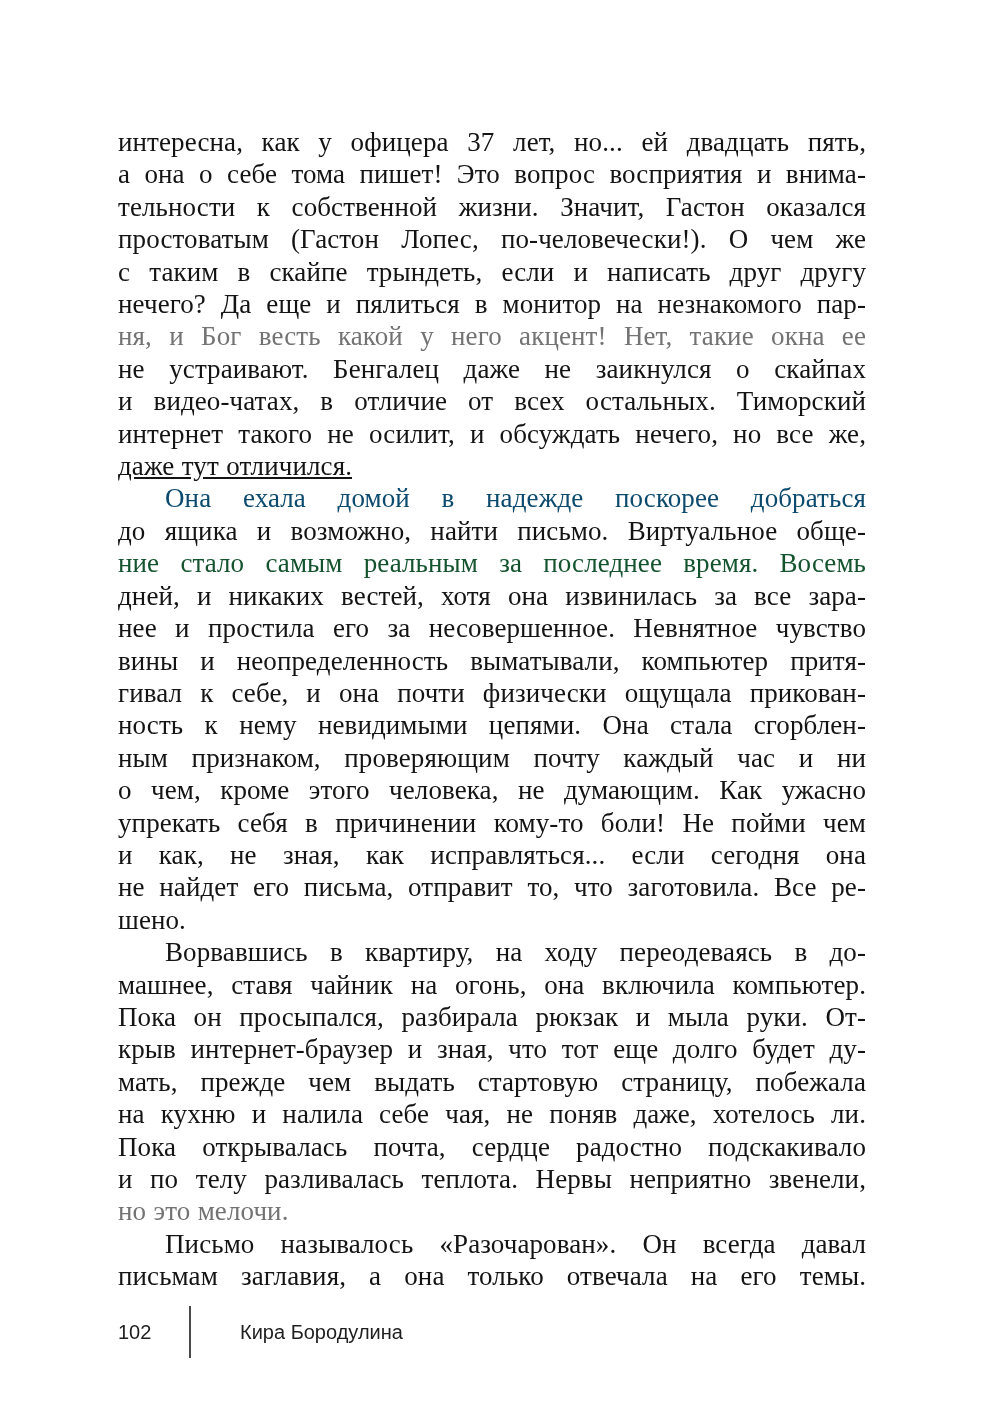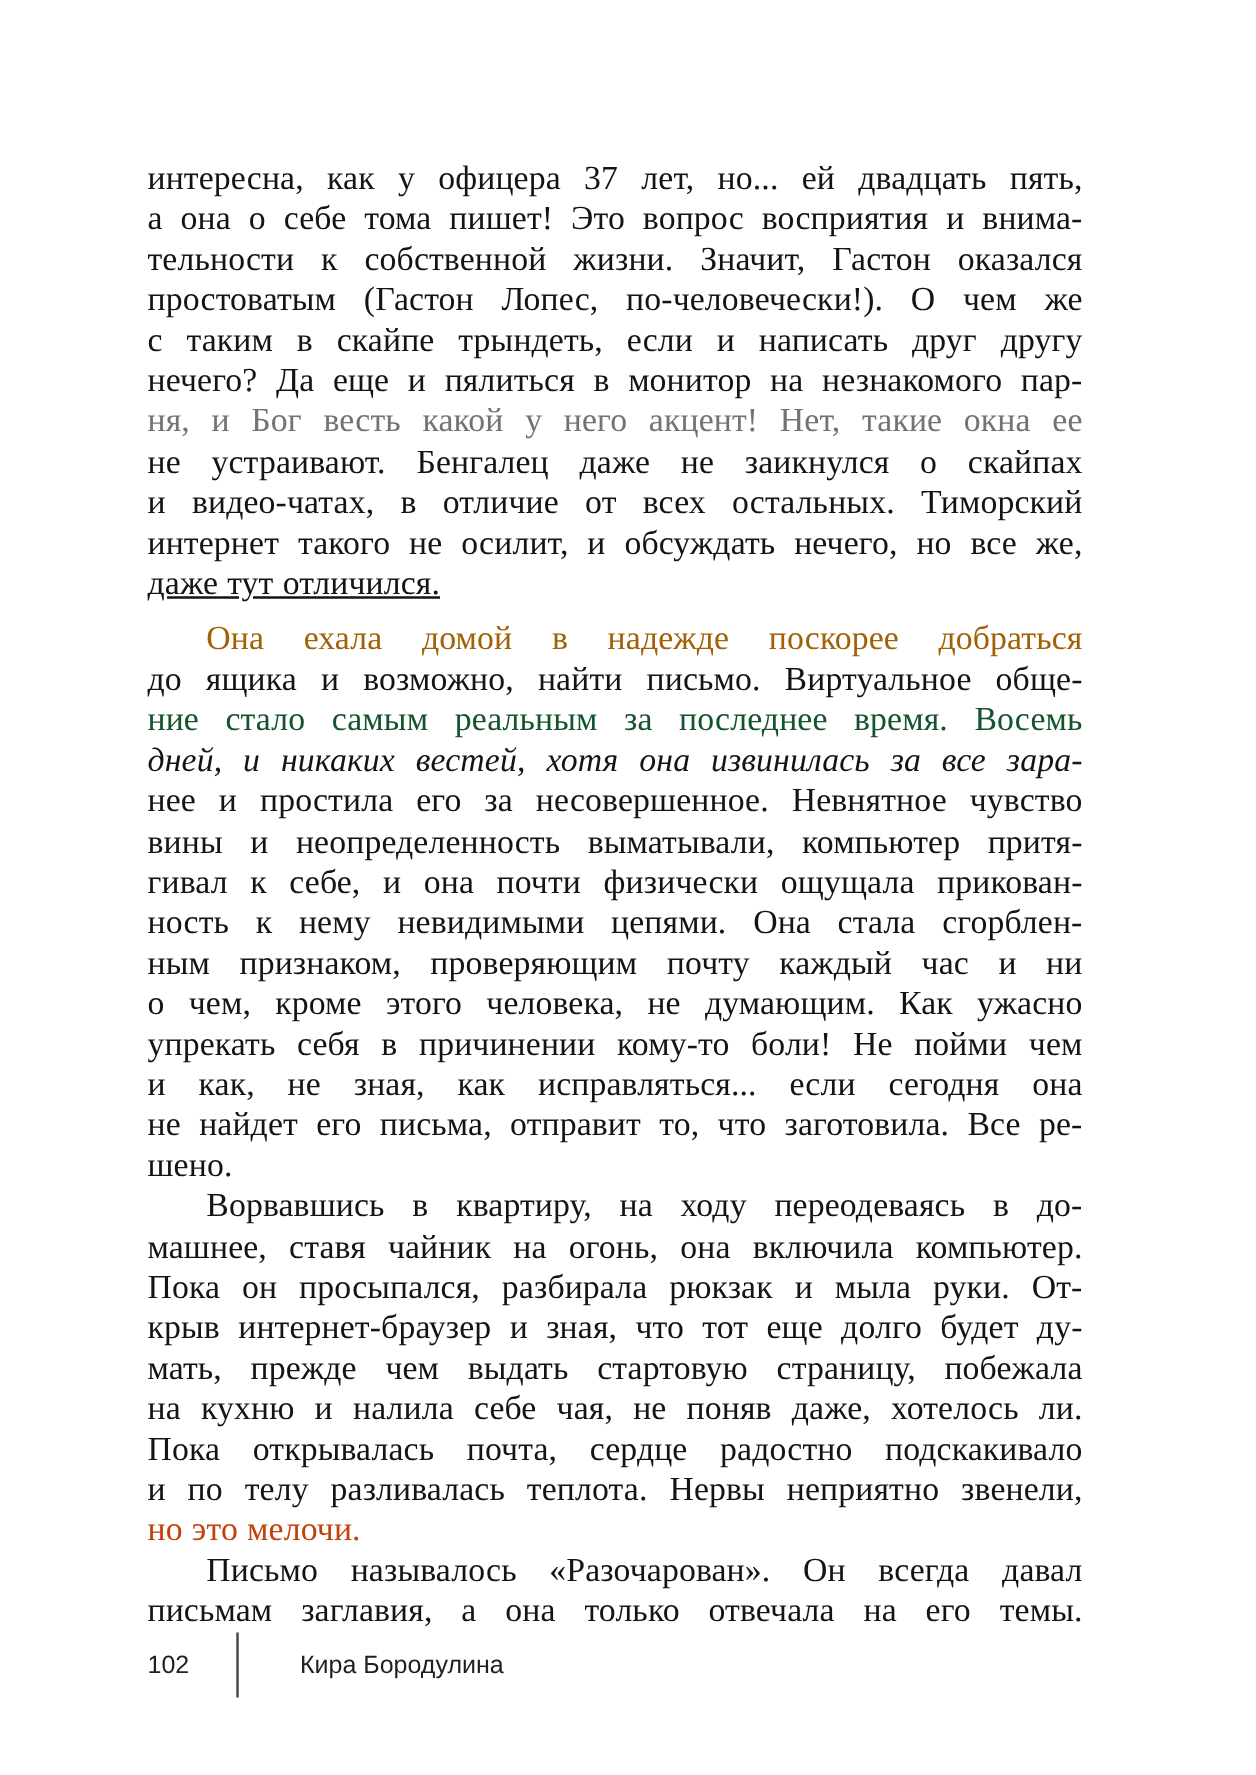--- a/index.html
+++ b/index.html
@@ -79,43 +79,43 @@
       <div class="line" style="color: rgb(20, 20, 20);">а она о себе тома пишет! Это вопрос восприятия и внима-</div>
       <div class="line" style="color: rgb(20, 20, 20);">тельности к собственной жизни. Значит, Гастон оказался</div>
       <div class="line" style="color: rgb(20, 20, 20);">простоватым (Гастон Лопес, по-человечески!). О чем же</div>
       <div class="line" style="color: rgb(20, 20, 20);">с таким в скайпе трындеть, если и написать друг другу</div>
       <div class="line" style="color: rgb(20, 20, 20);">нечего? Да еще и пялиться в монитор на незнакомого пар-</div>
       <div class="line" style="color: #737373;">ня, и Бог весть какой у него акцент! Нет, такие окна ее</div>
       <div class="line" style="color: rgb(20, 20, 20);">не устраивают. Бенгалец даже не заикнулся о скайпах</div>
       <div class="line" style="color: rgb(20, 20, 20);">и видео-чатах, в отличие от всех остальных. Тиморский</div>
       <div class="line" style="color: rgb(20, 20, 20);">интернет такого не осилит, и обсуждать нечего, но все же,</div>
       <div class="line last" style="color: rgb(20, 20, 20); text-decoration: underline;">даже тут отличился.</div>
-      <div class="line indent" style="color: #a16207; margin-top: 12px;">Она ехала домой в надежде поскорее добраться</div>
+      <div class="line indent" style="color: #0c4a6e;">Она ехала домой в надежде поскорее добраться</div>
       <div class="line" style="color: rgb(20, 20, 20);">до ящика и возможно, найти письмо. Виртуальное обще-</div>
       <div class="line" style="color: #14532d;">ние стало самым реальным за последнее время. Восемь</div>
-      <div class="line" style="color: rgb(20, 20, 20); font-style: italic;">дней, и никаких вестей, хотя она извинилась за все зара-</div>
+      <div class="line" style="color: rgb(20, 20, 20);">дней, и никаких вестей, хотя она извинилась за все зара-</div>
       <div class="line" style="color: rgb(20, 20, 20);">нее и простила его за несовершенное. Невнятное чувство</div>
       <div class="line" style="color: rgb(20, 20, 20);">вины и неопределенность выматывали, компьютер притя-</div>
       <div class="line" style="color: rgb(20, 20, 20);">гивал к себе, и она почти физически ощущала прикован-</div>
       <div class="line" style="color: rgb(20, 20, 20);">ность к нему невидимыми цепями. Она стала сгорблен-</div>
       <div class="line" style="color: rgb(20, 20, 20);">ным признаком, проверяющим почту каждый час и ни</div>
       <div class="line" style="color: rgb(20, 20, 20);">о чем, кроме этого человека, не думающим. Как ужасно</div>
       <div class="line" style="color: rgb(20, 20, 20);">упрекать себя в причинении кому-то боли! Не пойми чем</div>
       <div class="line" style="color: rgb(20, 20, 20);">и как, не зная, как исправляться... если сегодня она</div>
       <div class="line" style="color: rgb(20, 20, 20);">не найдет его письма, отправит то, что заготовила. Все ре-</div>
       <div class="line last" style="color: rgb(20, 20, 20);">шено.</div>
       <div class="line indent" style="color: rgb(20, 20, 20);">Ворвавшись в квартиру, на ходу переодеваясь в до-</div>
       <div class="line" style="color: rgb(20, 20, 20);">машнее, ставя чайник на огонь, она включила компьютер.</div>
       <div class="line" style="color: rgb(20, 20, 20);">Пока он просыпался, разбирала рюкзак и мыла руки. От-</div>
       <div class="line" style="color: rgb(20, 20, 20);">крыв интернет-браузер и зная, что тот еще долго будет ду-</div>
       <div class="line" style="color: rgb(20, 20, 20);">мать, прежде чем выдать стартовую страницу, побежала</div>
       <div class="line" style="color: rgb(20, 20, 20);">на кухню и налила себе чая, не поняв даже, хотелось ли.</div>
       <div class="line" style="color: rgb(20, 20, 20);">Пока открывалась почта, сердце радостно подскакивало</div>
       <div class="line" style="color: rgb(20, 20, 20);">и по телу разливалась теплота. Нервы неприятно звенели,</div>
-      <div class="line last" style="color: #c2410c;">но это мелочи.</div>
+      <div class="line last" style="color: #737373;">но это мелочи.</div>
       <div class="line indent" style="color: rgb(20, 20, 20);">Письмо называлось «Разочарован». Он всегда давал</div>
       <div class="line" style="color: rgb(20, 20, 20);">письмам заглавия, а она только отвечала на его темы.</div>
     </main>
 
   <footer class="page-footer">
     <span class="folio">102</span>
     <span class="footer-divider" style="background: rgb(74, 74, 74);"></span>
     <span class="author">Кира Бородулина</span>
   </footer>
 

